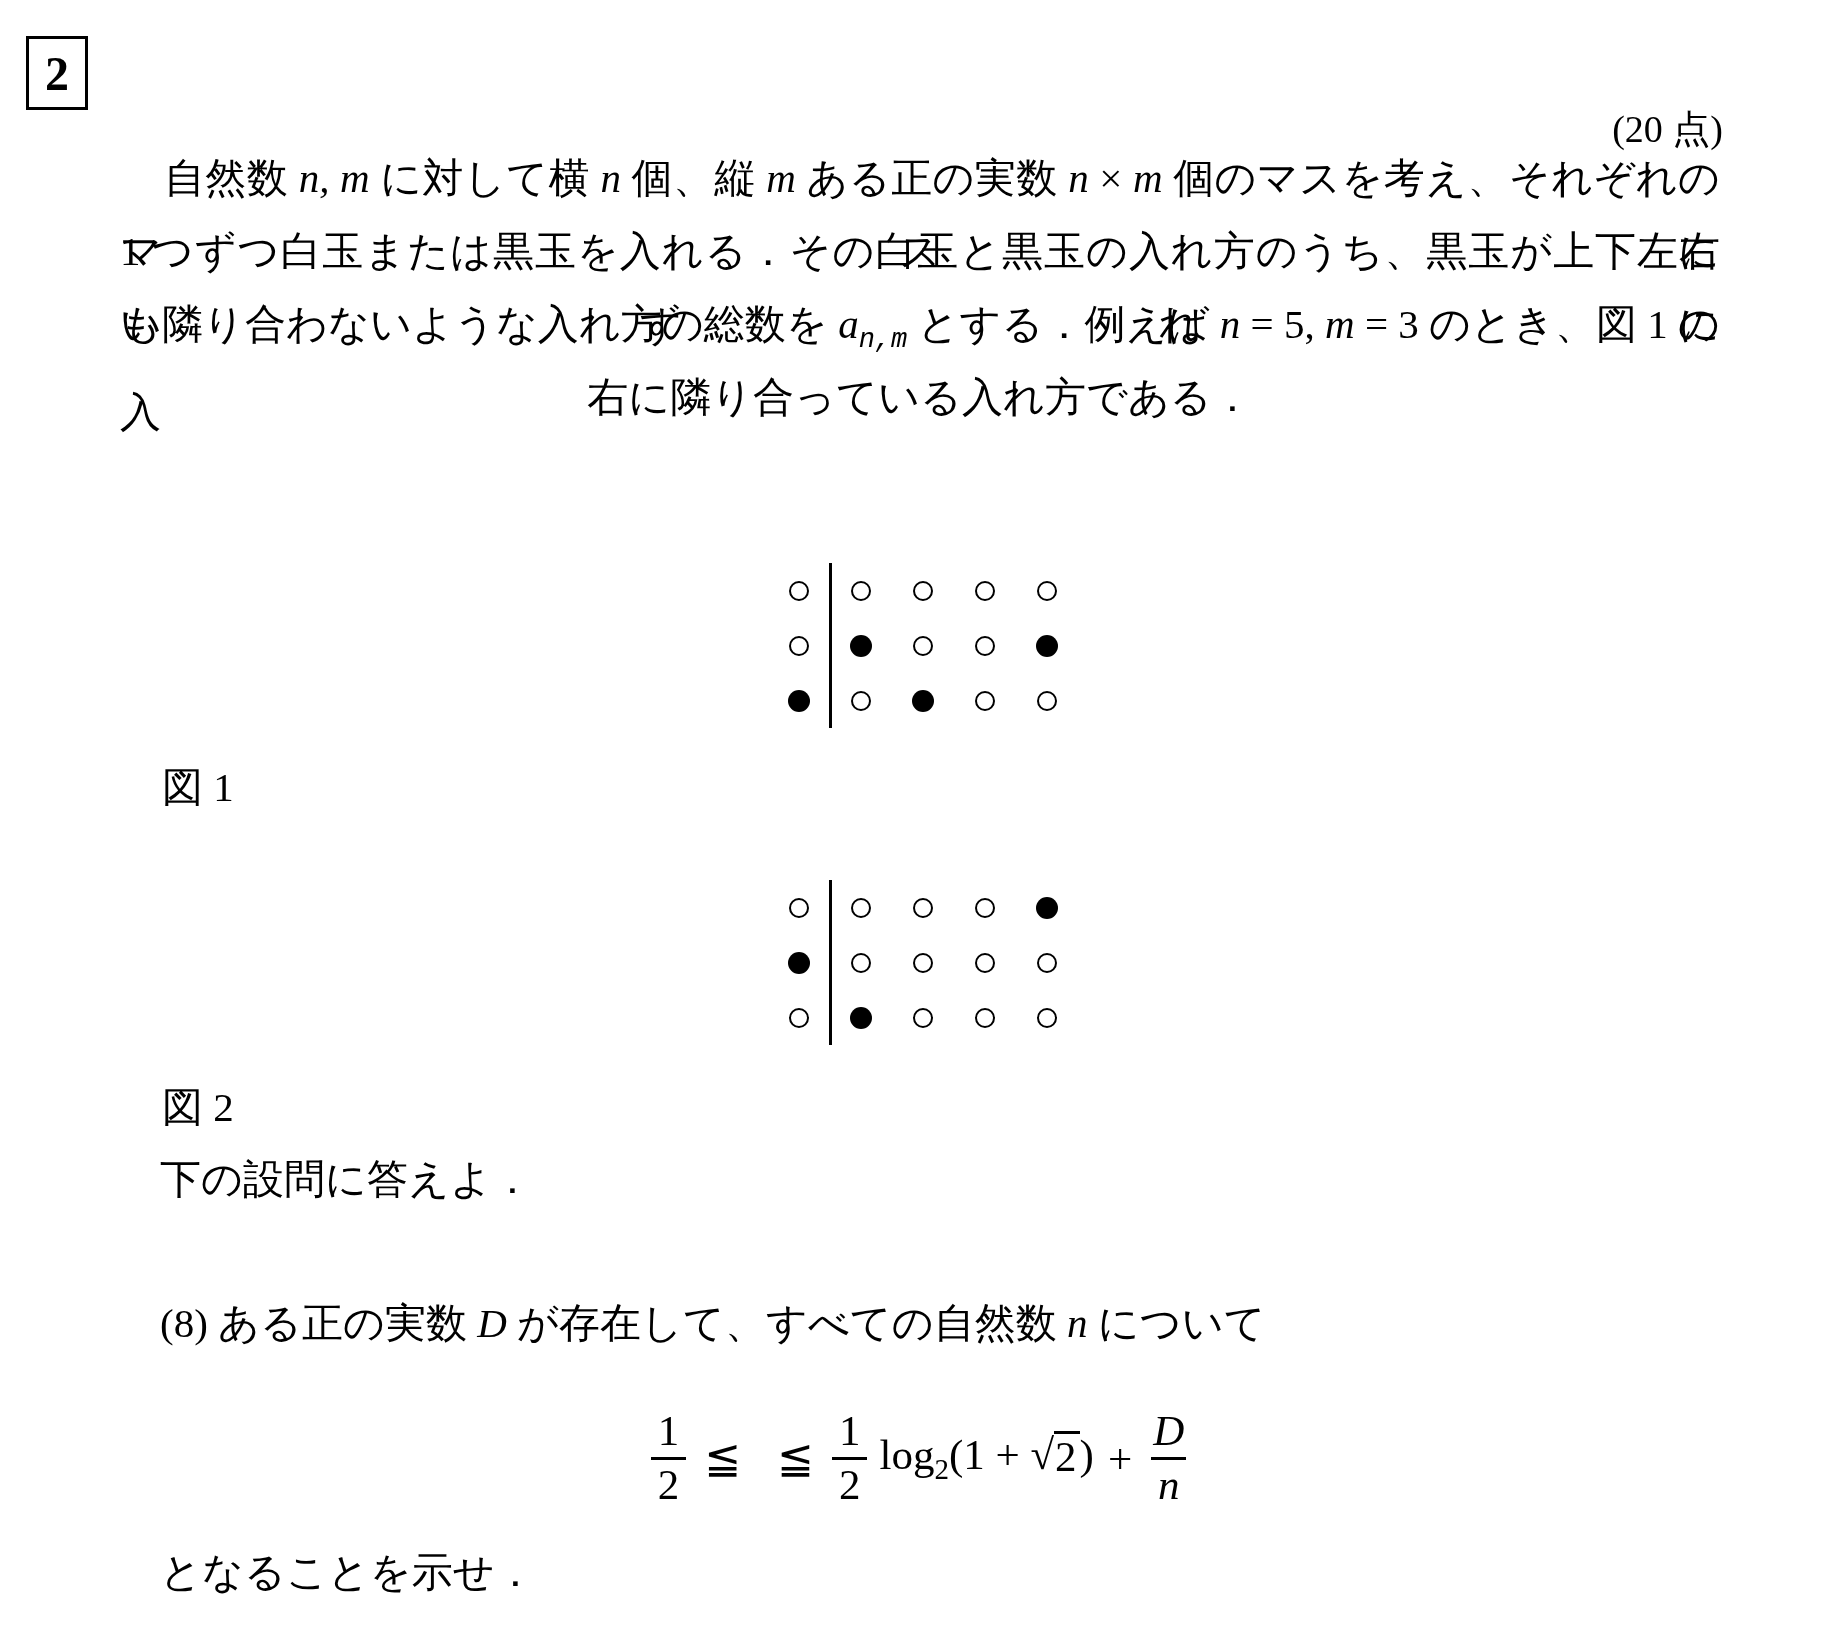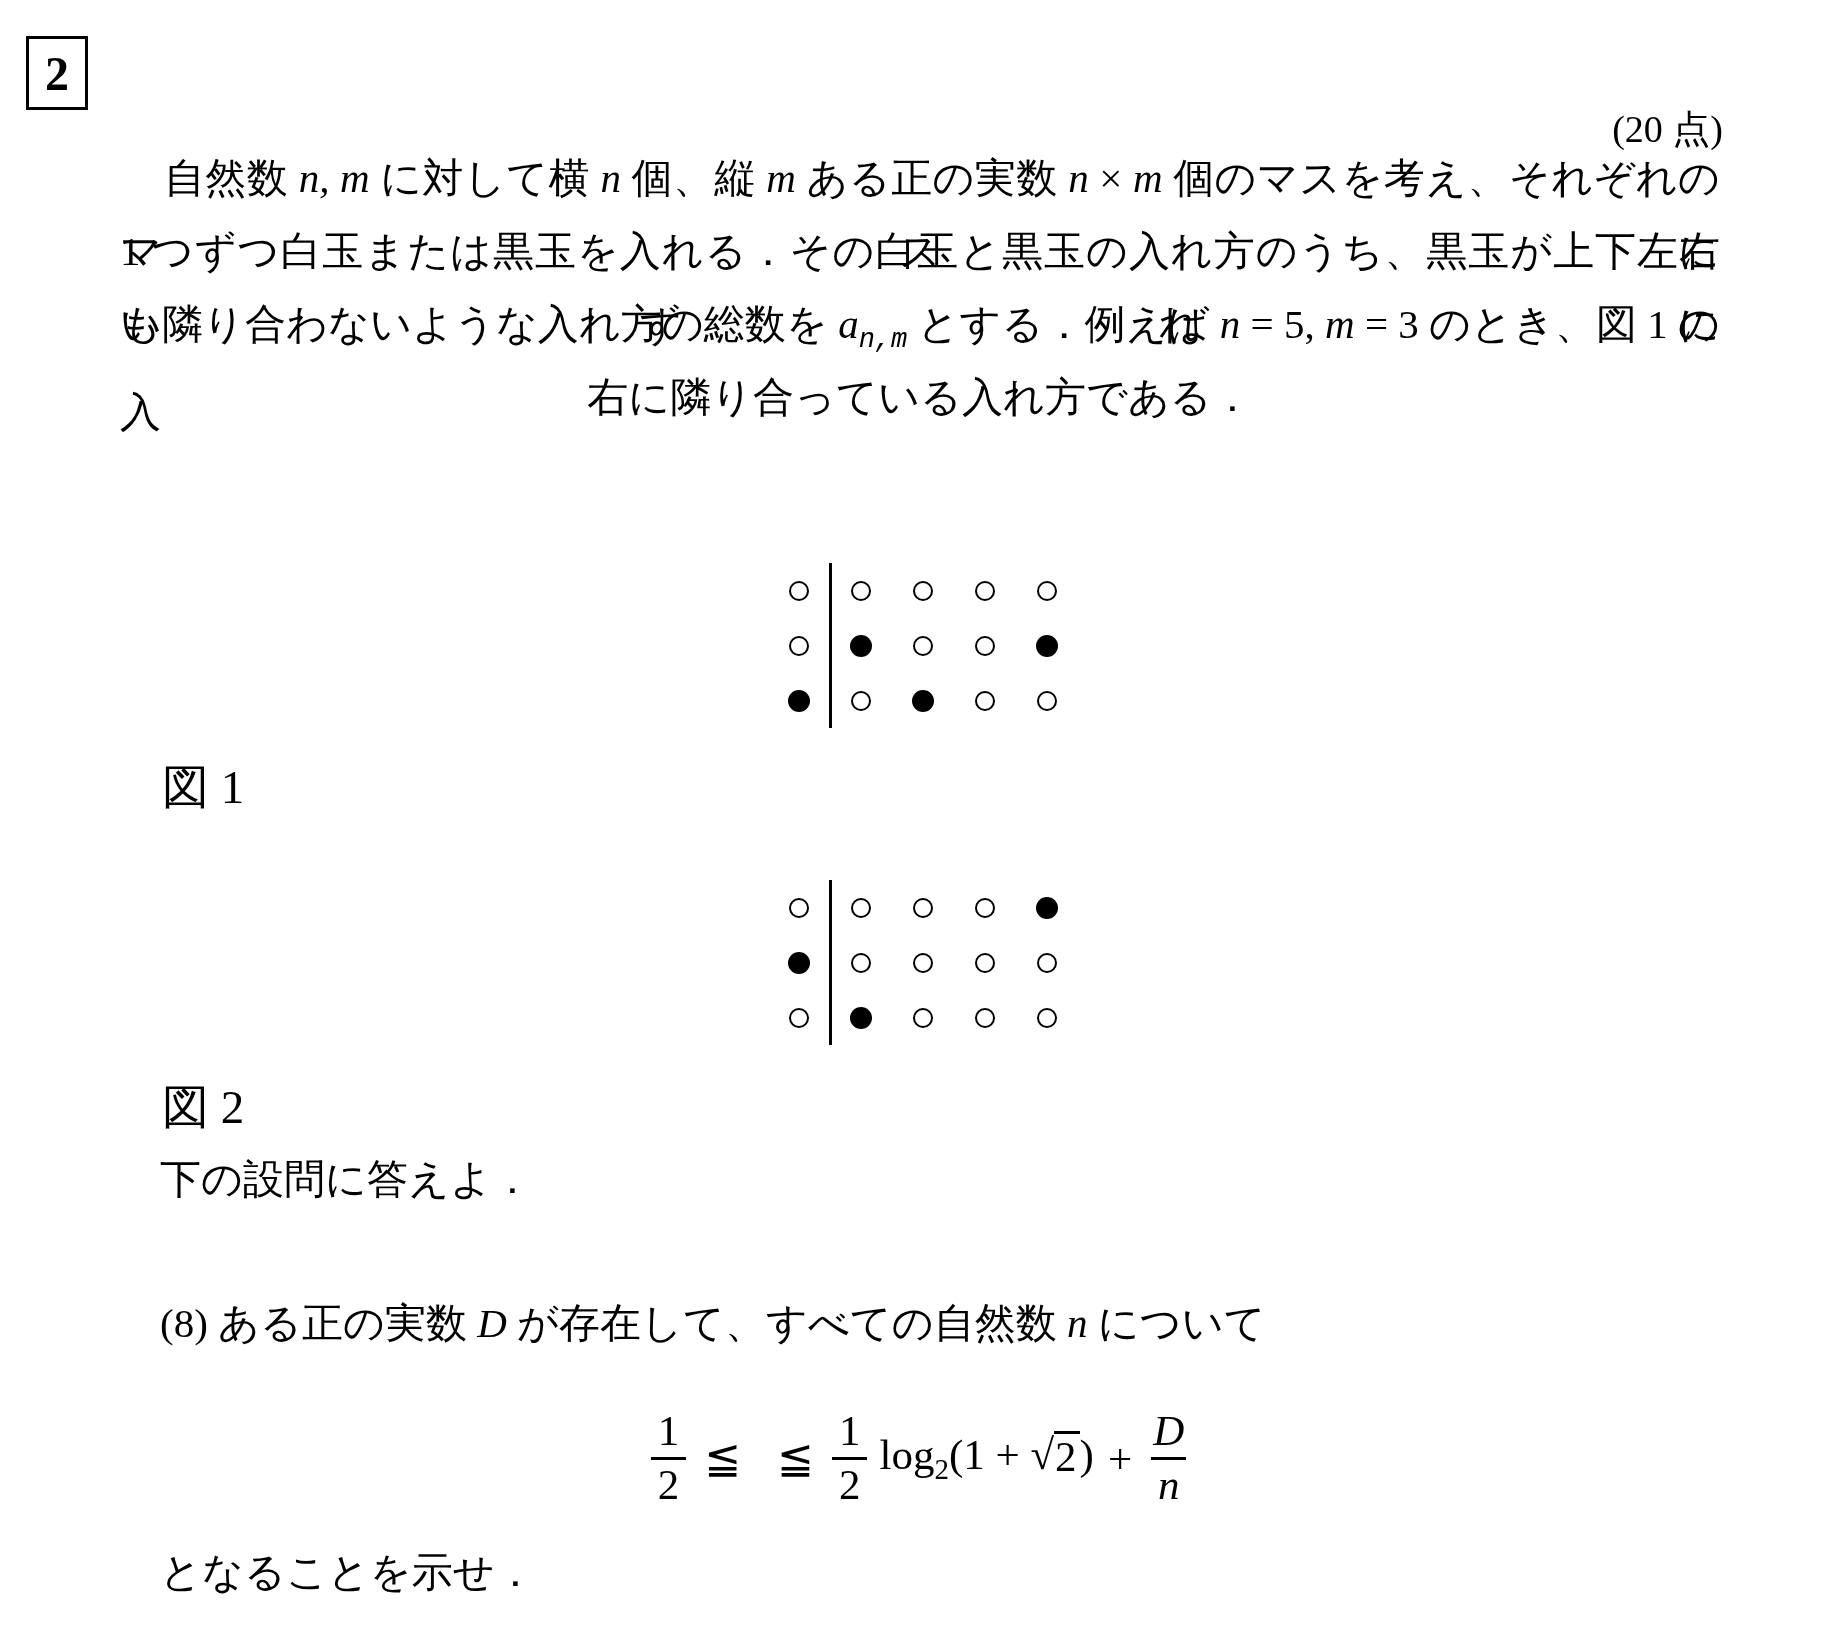--- a/index.html
+++ b/index.html
@@ -28,21 +28,21 @@
   .fig { position:absolute; width:310px; height:165px; }
   .fig-grid {
     position:absolute; left:0; top:0;
     display:grid; grid-template-columns:repeat(5,62px); grid-template-rows:repeat(3,55px);
     place-items:center;
   }
   .fig-line { position:absolute; left:60.5px; top:0; width:3px; height:165px; background:#000; }
   .ball { border-radius:50%; box-sizing:content-box; }
   .ball.white { width:16px; height:16px; border:2.5px solid #000; background:#fff; }
   .ball.black { width:22px; height:22px; background:#000; }
-  .fig-label { position:absolute; font-size:47px; line-height:44px; }
+  .fig-label { position:absolute; font-size:41px; line-height:44px; }
   
   .qline { position:absolute; font-size:41px; line-height:48px; white-space:nowrap; }
   
   .formula-row {
     position:absolute; left:0; top:1398px; width:1842px; height:120px;
     display:flex; align-items:center; justify-content:center;
     font-size:43px;
   }
   .formula-row .frac { display:inline-flex; flex-direction:column; align-items:center; line-height:1.12; }
   .formula-row .frac .den { border-top:3px solid #000; }

